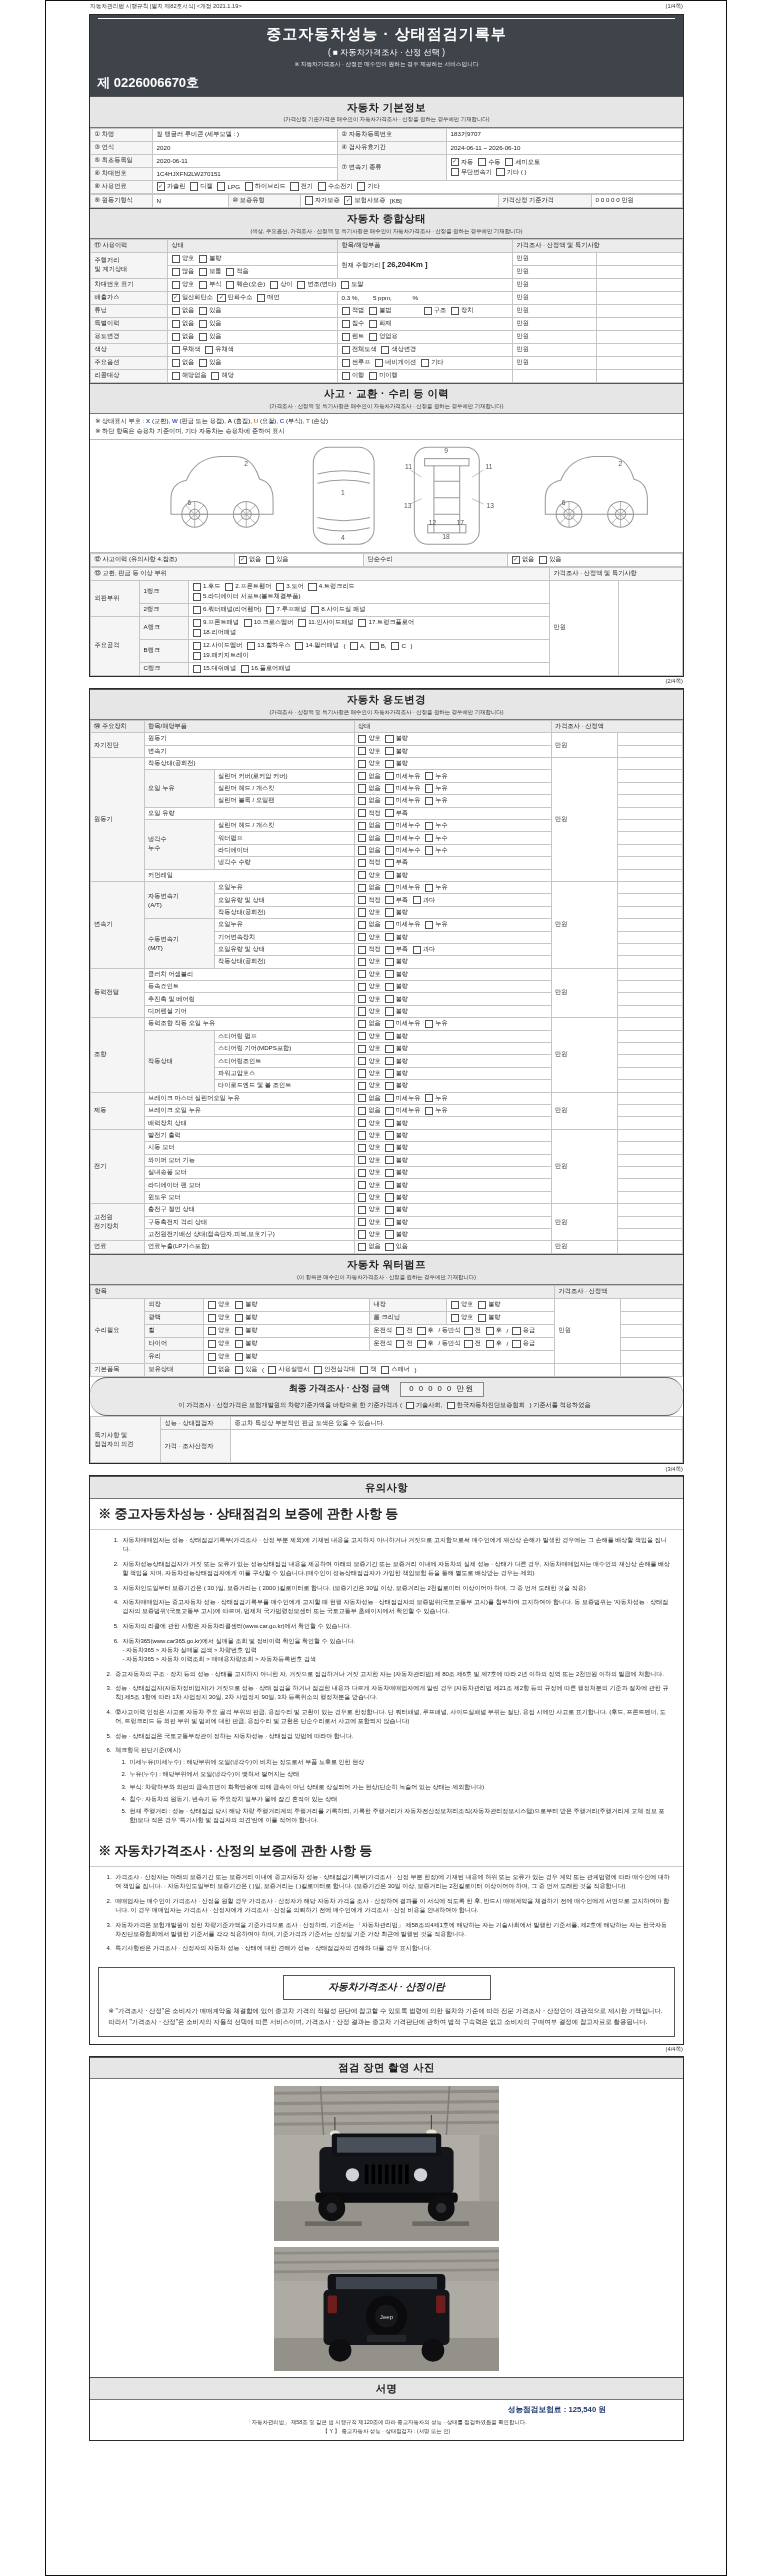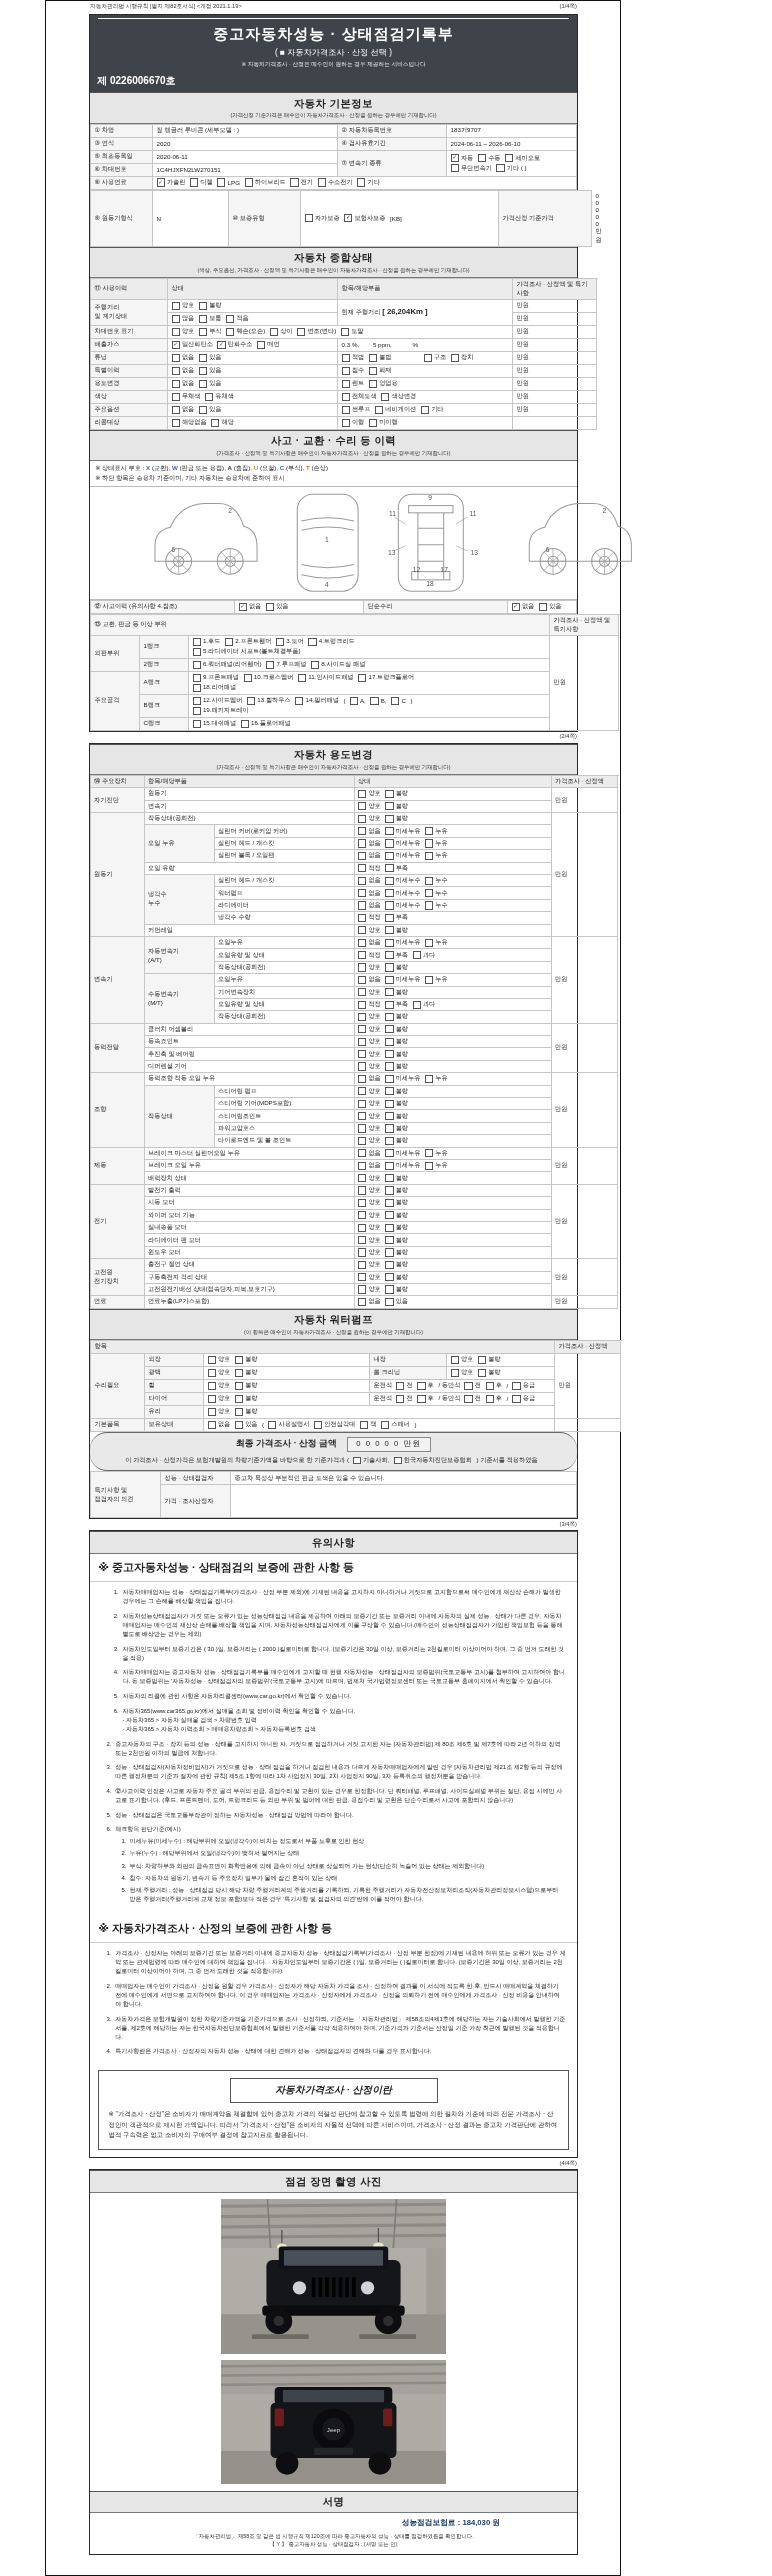--- a/index.html
+++ b/index.html
@@ -1,32 +1,32 @@
 <!DOCTYPE html>
 <html style="font-size:8.2px"><head>
 <meta charset="utf-8">
 <title>중고자동차성능 · 상태점검기록부</title>
 <style>
   html,body{margin:0;padding:0;background:#fff;}
   body{width:773px;height:2576px;overflow:hidden;position:relative;
        font-family:"Liberation Sans","DejaVu Sans",sans-serif;color:#222;}
-  .frame{position:absolute;left:45px;top:0;width:576px;height:2576px;
+  .frame{position:absolute;left:45px;top:0;width:682px;height:2576px;
          border:1px solid #111;box-sizing:border-box;padding:1px 42px 0 43px;background:#fff;}
   .meta-row{display:flex;justify-content:space-between;align-items:flex-end;
             font-size:5.7px;color:#333;padding:1px 1px 2.6px 1px;}
   .pgmark{text-align:right;font-size:5.7px;color:#333;padding:1.5px 1px;}
   .page{border:1px solid #2a2a2a;background:#fff;box-sizing:border-box;}
 
   
   .band{background:#3f434a;color:#fff;position:relative;padding:2.1px 7.2px 4.1px;}
   .band .whitebar{height:1.5px;background:#fff;margin:1px 1px 6.2px;}
   .band .t1{text-align:center;font-size:15px;font-weight:bold;letter-spacing:1px;}
   .band .t2{text-align:center;font-size:8.2px;margin-top:3.1px;}
   .band .t3{text-align:center;font-size:5.7px;margin-top:2.6px;color:#eee;}
-  .band .docno{font-size:10px;font-weight:bold;margin-top:5.2px;text-align:left;}
+  .band .docno{font-size:13px;font-weight:bold;margin-top:5.2px;text-align:left;}
 
   
   .sec-hd{background:#e6e6e6;border-top:0.5px solid #555;border-bottom:0.5px solid #777;
           text-align:center;padding:3.6px 0 3.1px;}
   .sec-hd .st{font-size:10.3px;font-weight:bold;letter-spacing:0.5px;}
   .sec-hd .sn{font-size:5.4px;color:#333;margin-top:1.5px;}
 
   table.t{border-collapse:collapse;width:100%;table-layout:fixed;}
   table.t td,table.t th{border:0.5px solid #c6c6c6;font-size:6.2px;font-weight:normal;
         padding:1px 3.6px;height:13px;box-sizing:border-box;text-align:left;vertical-align:middle;}
@@ -59,21 +59,21 @@
   
   .final{background:#e9e9e9;border-top:0.5px solid #666;border-bottom:0.5px solid #666;
          text-align:center;padding:4.1px 0 4.6px;border-radius:17px;}
   .final .fl{font-size:8.8px;font-weight:bold;margin-right:8.2px;}
   .final .fv{display:inline-block;border:0.5px solid #888;background:#f2f2f2;
              padding:1.5px 8.2px;font-size:7.7px;letter-spacing:1.5px;}
   .final .fnote{font-size:6px;margin-top:3.6px;}
   .final .fnote .bx{width:5.7px;height:5.7px;}
 
   
-  .nsec{border-bottom:0.5px solid #ccc;padding:6.2px 8.2px;font-size:11px;font-weight:bold;}
+  .nsec{border-bottom:0.5px solid #ccc;padding:6.2px 8.2px;font-size:13px;font-weight:bold;font-family:Liberation Serif, serif;}
   .notice-body{padding:6.2px 11.3px 5.2px;font-size:6px;line-height:1.5;}
   .nitem{display:flex;margin-bottom:5.7px;}
   .nitem.ind{margin-left:7.2px;}
   .nitem .no{flex:none;width:10.3px;text-align:right;margin-right:3.6px;}
   .nitem .tx{flex:1;white-space:pre-line;}
   .nsub{margin:3.1px 0 0 3.1px;display:flex;}
   .nsub .no{flex:none;width:8.2px;text-align:right;margin-right:3.1px;}
 
   .pd-box{border:0.5px solid #555;margin:3.1px 8.2px 7.2px;padding:7.2px 9.3px 8.2px;}
   .pd-title{border:0.5px solid #555;width:206px;margin:0 auto;text-align:center;
@@ -1525,21 +1525,21 @@
         <text x="218" y="139" text-anchor="middle" font-size="12" fill="#d8d8d8">Jeep</text>
         <circle cx="128" cy="200" r="22" fill="#0e0e10"></circle>
           <circle cx="308" cy="200" r="22" fill="#0e0e10"></circle>
         <rect x="180" y="170" width="76" height="14" rx="2" fill="#25262b"></rect>
       </g>
     </svg>
 
     <div class="sec-hd">
       <div class="st">서명</div>
     </div>
-    <div class="sign-fee">성능점검보험료 :  184,030 원</div>
+    <div class="sign-fee">성능점검보험료 :  125,540 원</div>
     <div class="sign-lines">
       <div>「자동차관리법」 제58조 및 같은 법 시행규칙 제120조에 따라 중고자동차의 성능 · 상태를 점검하였음을 확인합니다.</div>
       <div>【 Y 】 중고자동차 성능 · 상태점검자 : (서명 또는 인)</div>
     </div>
   </div>
 
 </div>
 
 
 </body></html>

